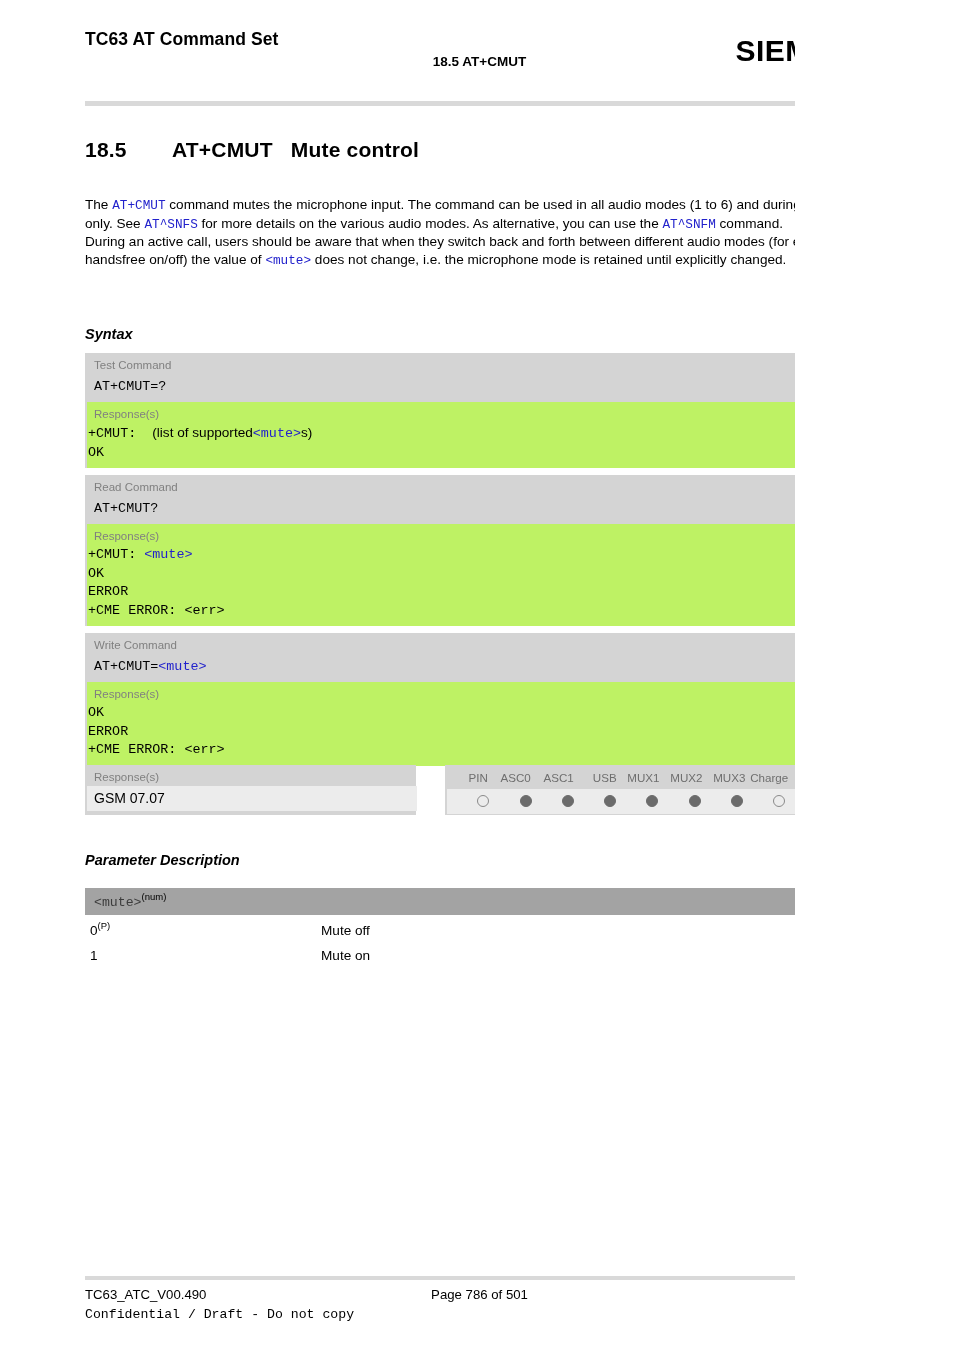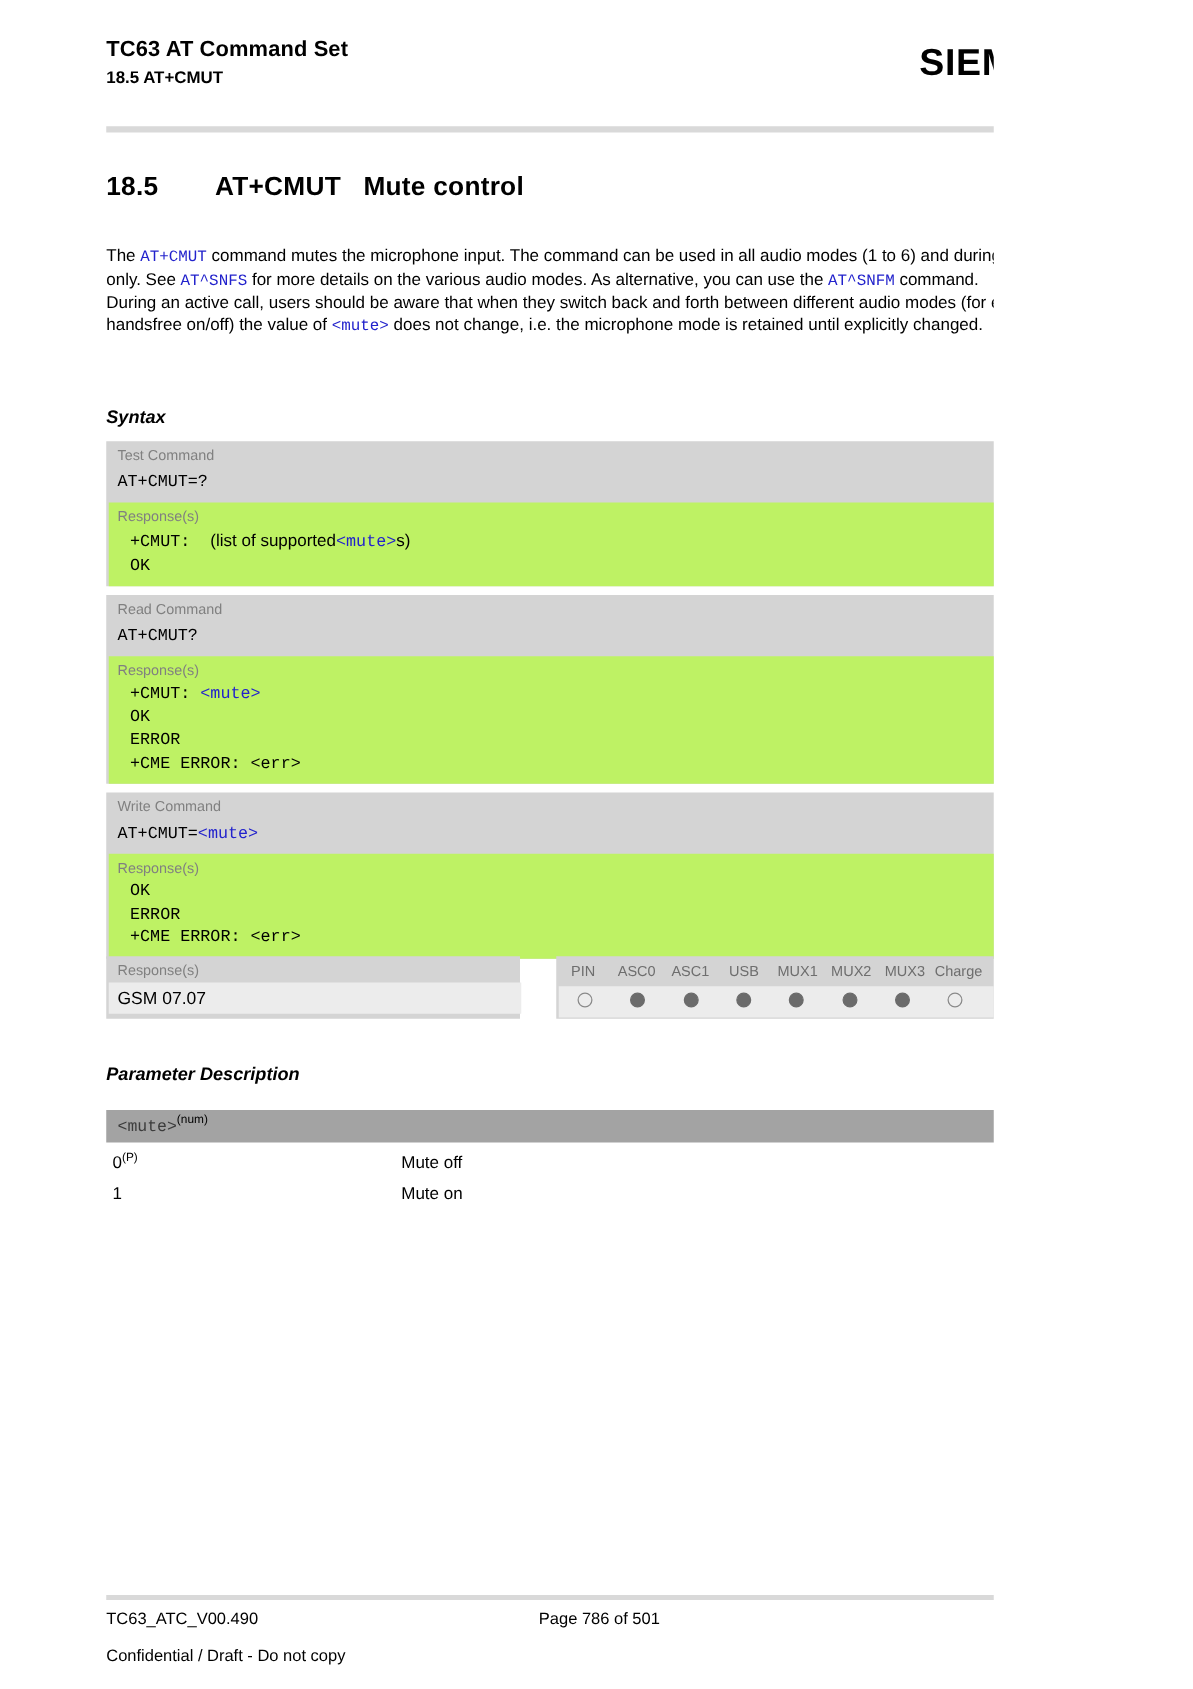--- a/index.html
+++ b/index.html
@@ -34,20 +34,21 @@
     font-size: 17.5px;
     font-weight: bold;
     letter-spacing: 0.1px;
     line-height: 22px;
   }
   .hdr-sub {
     font-size: 13.5px;
     font-weight: bold;
     line-height: 20px;
     margin-top: 2px;
+    text-align: center;
   }
   .brand {
     position: absolute;
     right: 0;
     top: 6px;
     font-size: 30px;
     font-weight: bold;
     letter-spacing: 0.5px;
     font-family: "Liberation Sans", sans-serif;
   }
@@ -132,21 +133,21 @@
   .resp-label {
     font-size: 11.5px;
     color: #808080;
     padding: 5px 0 3px 7px;
     line-height: 14px;
   }
   .resp-line {
     font-family: "Liberation Mono", "DejaVu Sans Mono", monospace;
     font-size: 13.4px;
     line-height: 18.5px;
-    padding-left: 17px;
+    padding-left: 1px;
     white-space: pre;
     color: #000;
   }
   .resp-line .blue { color: #2222cc; }
   .resp-line .sans {
     font-family: "Liberation Sans", sans-serif;
     font-size: 13.6px;
   }
 
   
@@ -188,21 +189,21 @@
   .ind-dots {
     display: flex;
     height: 25px;
     align-items: center;
     background: #ececec;
     margin-left: 2px;
     width: 423px;
   }
   .ind-cell {
     flex: 1 1 0;
-    text-align: center;
+    text-align: right;
     font-size: 11.6px;
     color: #6e6e6e;
   }
   .ind-cell.plane { font-size: 14px; }
   .dot {
     width: 12px; height: 12px;
     border-radius: 50%;
     display: inline-block;
     box-sizing: border-box;
   }
@@ -252,21 +253,21 @@
     left: 85px;
     top: 1285px;
     width: 789px;
     font-size: 13.2px;
     line-height: 19px;
   }
   .foot-line1 { position: relative; height: 19px; }
   .foot-left { position: absolute; left: 0; top: 0; }
   .foot-center { position: absolute; left: 0; right: 0; text-align: center; }
   .foot-right { position: absolute; right: 0; top: 0; }
-  .foot-line2 { margin-top: 11px; }
+  .foot-line2 { margin-top: 1px; font-family: Liberation Mono, monospace; }
 </style>
 </head>
 <body>
 
 <div class="page">
 
   <div class="header">
     <div class="hdr-title">TC63 AT Command Set</div>
     <div class="hdr-sub">18.5 AT+CMUT</div>
     <div class="brand">SIEMENS</div>

